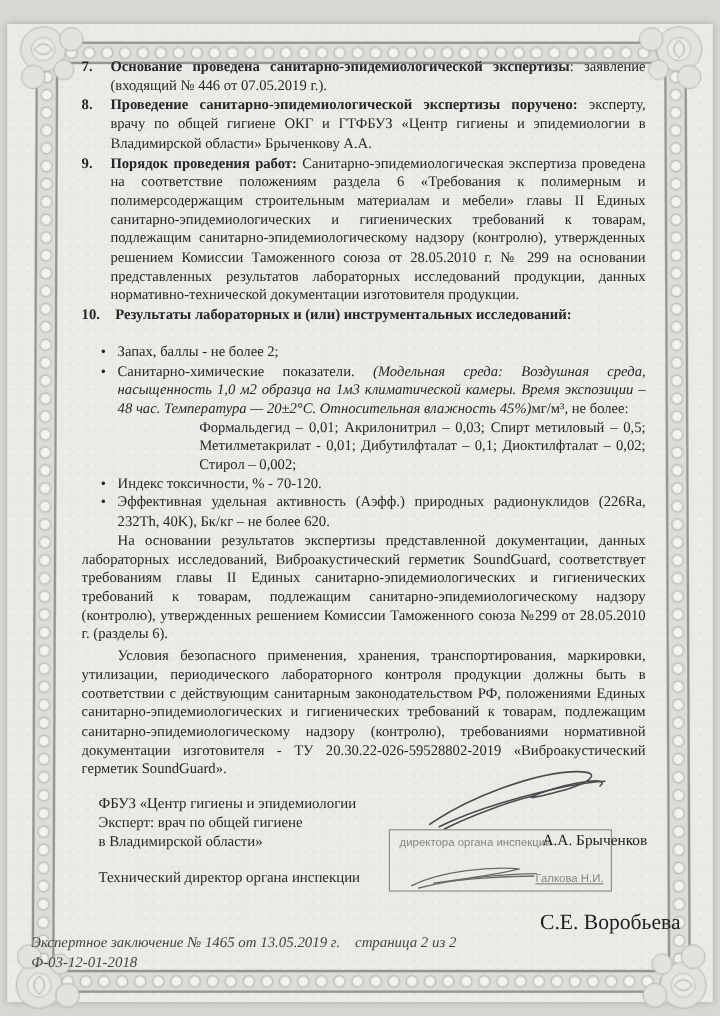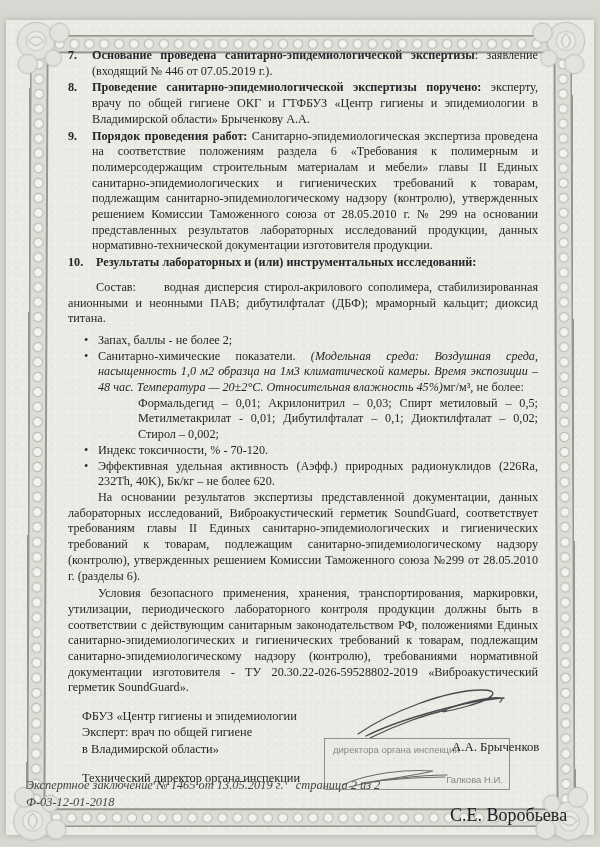--- a/index.html
+++ b/index.html
@@ -42,39 +42,39 @@
     color:#26262a;font-size:12.2px;line-height:15.7px;text-align:justify;
   }
   .item{display:flex;margin-bottom:1px;}
   .item .num{flex:0 0 24px;font-weight:bold;}
   .item .itext{flex:1;text-align:justify;}
   .gap8{height:8px;} .gap6{height:6px;}
   .indent-para{text-indent:28px;}
   .bullet{display:flex;}
   .bullet .dot{flex:0 0 14px;padding-left:16px;box-sizing:content-box;}
   .bullet .btext{flex:1;text-align:justify;}
-  .chem{margin-left:40px;text-align:justify;}
+  .chem{margin-left:68px;text-align:justify;}
   .em{font-style:italic;}
   .concl-title{text-align:center;font-weight:bold;text-decoration:underline;
     letter-spacing:.6px;margin:12px 0 12px 0;font-size:12.8px;}
   .cpara{text-indent:30px;margin-bottom:2px;}
 
   
   .signing{position:relative;margin-top:12px;height:96px;font-size:12.4px;}
   .left-col{position:absolute;left:14px;top:0;width:270px;text-align:left;}
   .left-col div{line-height:16.2px;}
   .tech-line{margin-top:13px;}
   .right-col{position:absolute;left:248px;right:-36px;top:-8px;bottom:0;}
   .sig1{position:absolute;left:34px;top:-16px;width:180px;height:58px;}
   .stamp{position:absolute;left:8px;top:38px;width:186px;height:52px;
     border:1.5px solid #8f8e88;color:#87867f;
     font-family:"Liberation Sans", sans-serif;font-size:9.5px;line-height:12.5px;
     padding:5px 4px 3px 8px;box-sizing:border-box;text-align:left;}
   .sig2{position:absolute;left:12px;bottom:-2px;width:120px;height:26px;}
-  .stamp-name{position:absolute;right:6px;bottom:3px;font-size:9.5px;}
+  .stamp-name{position:absolute;right:6px;bottom:3px;font-size:9.5px;text-decoration:underline;}
   .name1{position:absolute;left:136px;top:40px;color:#1d1d22;font-size:12.8px;white-space:nowrap;}
   .name2{position:absolute;left:134px;top:72px;color:#1d1d22;font-size:18px;white-space:nowrap;margin-top:36px;}
 
   
   .footer{position:absolute;left:20px;bottom:24px;z-index:3;
     font-style:italic;color:#45443f;font-size:12.4px;line-height:17px;}
 </style>
 </head>
 <body>
 
@@ -153,21 +153,20 @@
       <div class="itext"><b>Порядок проведения работ:</b><span> Санитарно-эпидемиологическая экспертиза проведена на соответствие положениям раздела 6 «Требования к полимерным и полимерсодержащим строительным материалам и мебели» главы II Единых санитарно-эпидемиологических и гигиенических требований к товарам, подлежащим санитарно-эпидемиологическому надзору (контролю), утвержденных решением Комиссии Таможенного союза от 28.05.2010 г. № 299 на основании представленных результатов лабораторных исследований продукции, данных нормативно-технической документации изготовителя продукции.</span></div>
     </div>
 
     <div class="item">
       <span class="num" style="flex-basis:28px;">10.</span>
       <div class="itext"><b>Результаты лабораторных и (или) инструментальных исследований:</b></div>
     </div>
 
     <div class="gap8"></div>
 
-    <div class="indent-para">Состав:&nbsp;&nbsp;&nbsp;&nbsp;&nbsp;водная дисперсия стирол-акрилового сополимера, стабилизированная анионными и неонными ПАВ; дибутилфталат (ДБФ); мраморный кальцит; диоксид титана.</div>
 
     <div class="gap6"></div>
 
     <div class="bullet">
       <span class="dot">•</span>
       <div class="btext">Запах, баллы - не более 2;</div>
     </div>
 
     <div class="bullet">
       <span class="dot">•</span>

